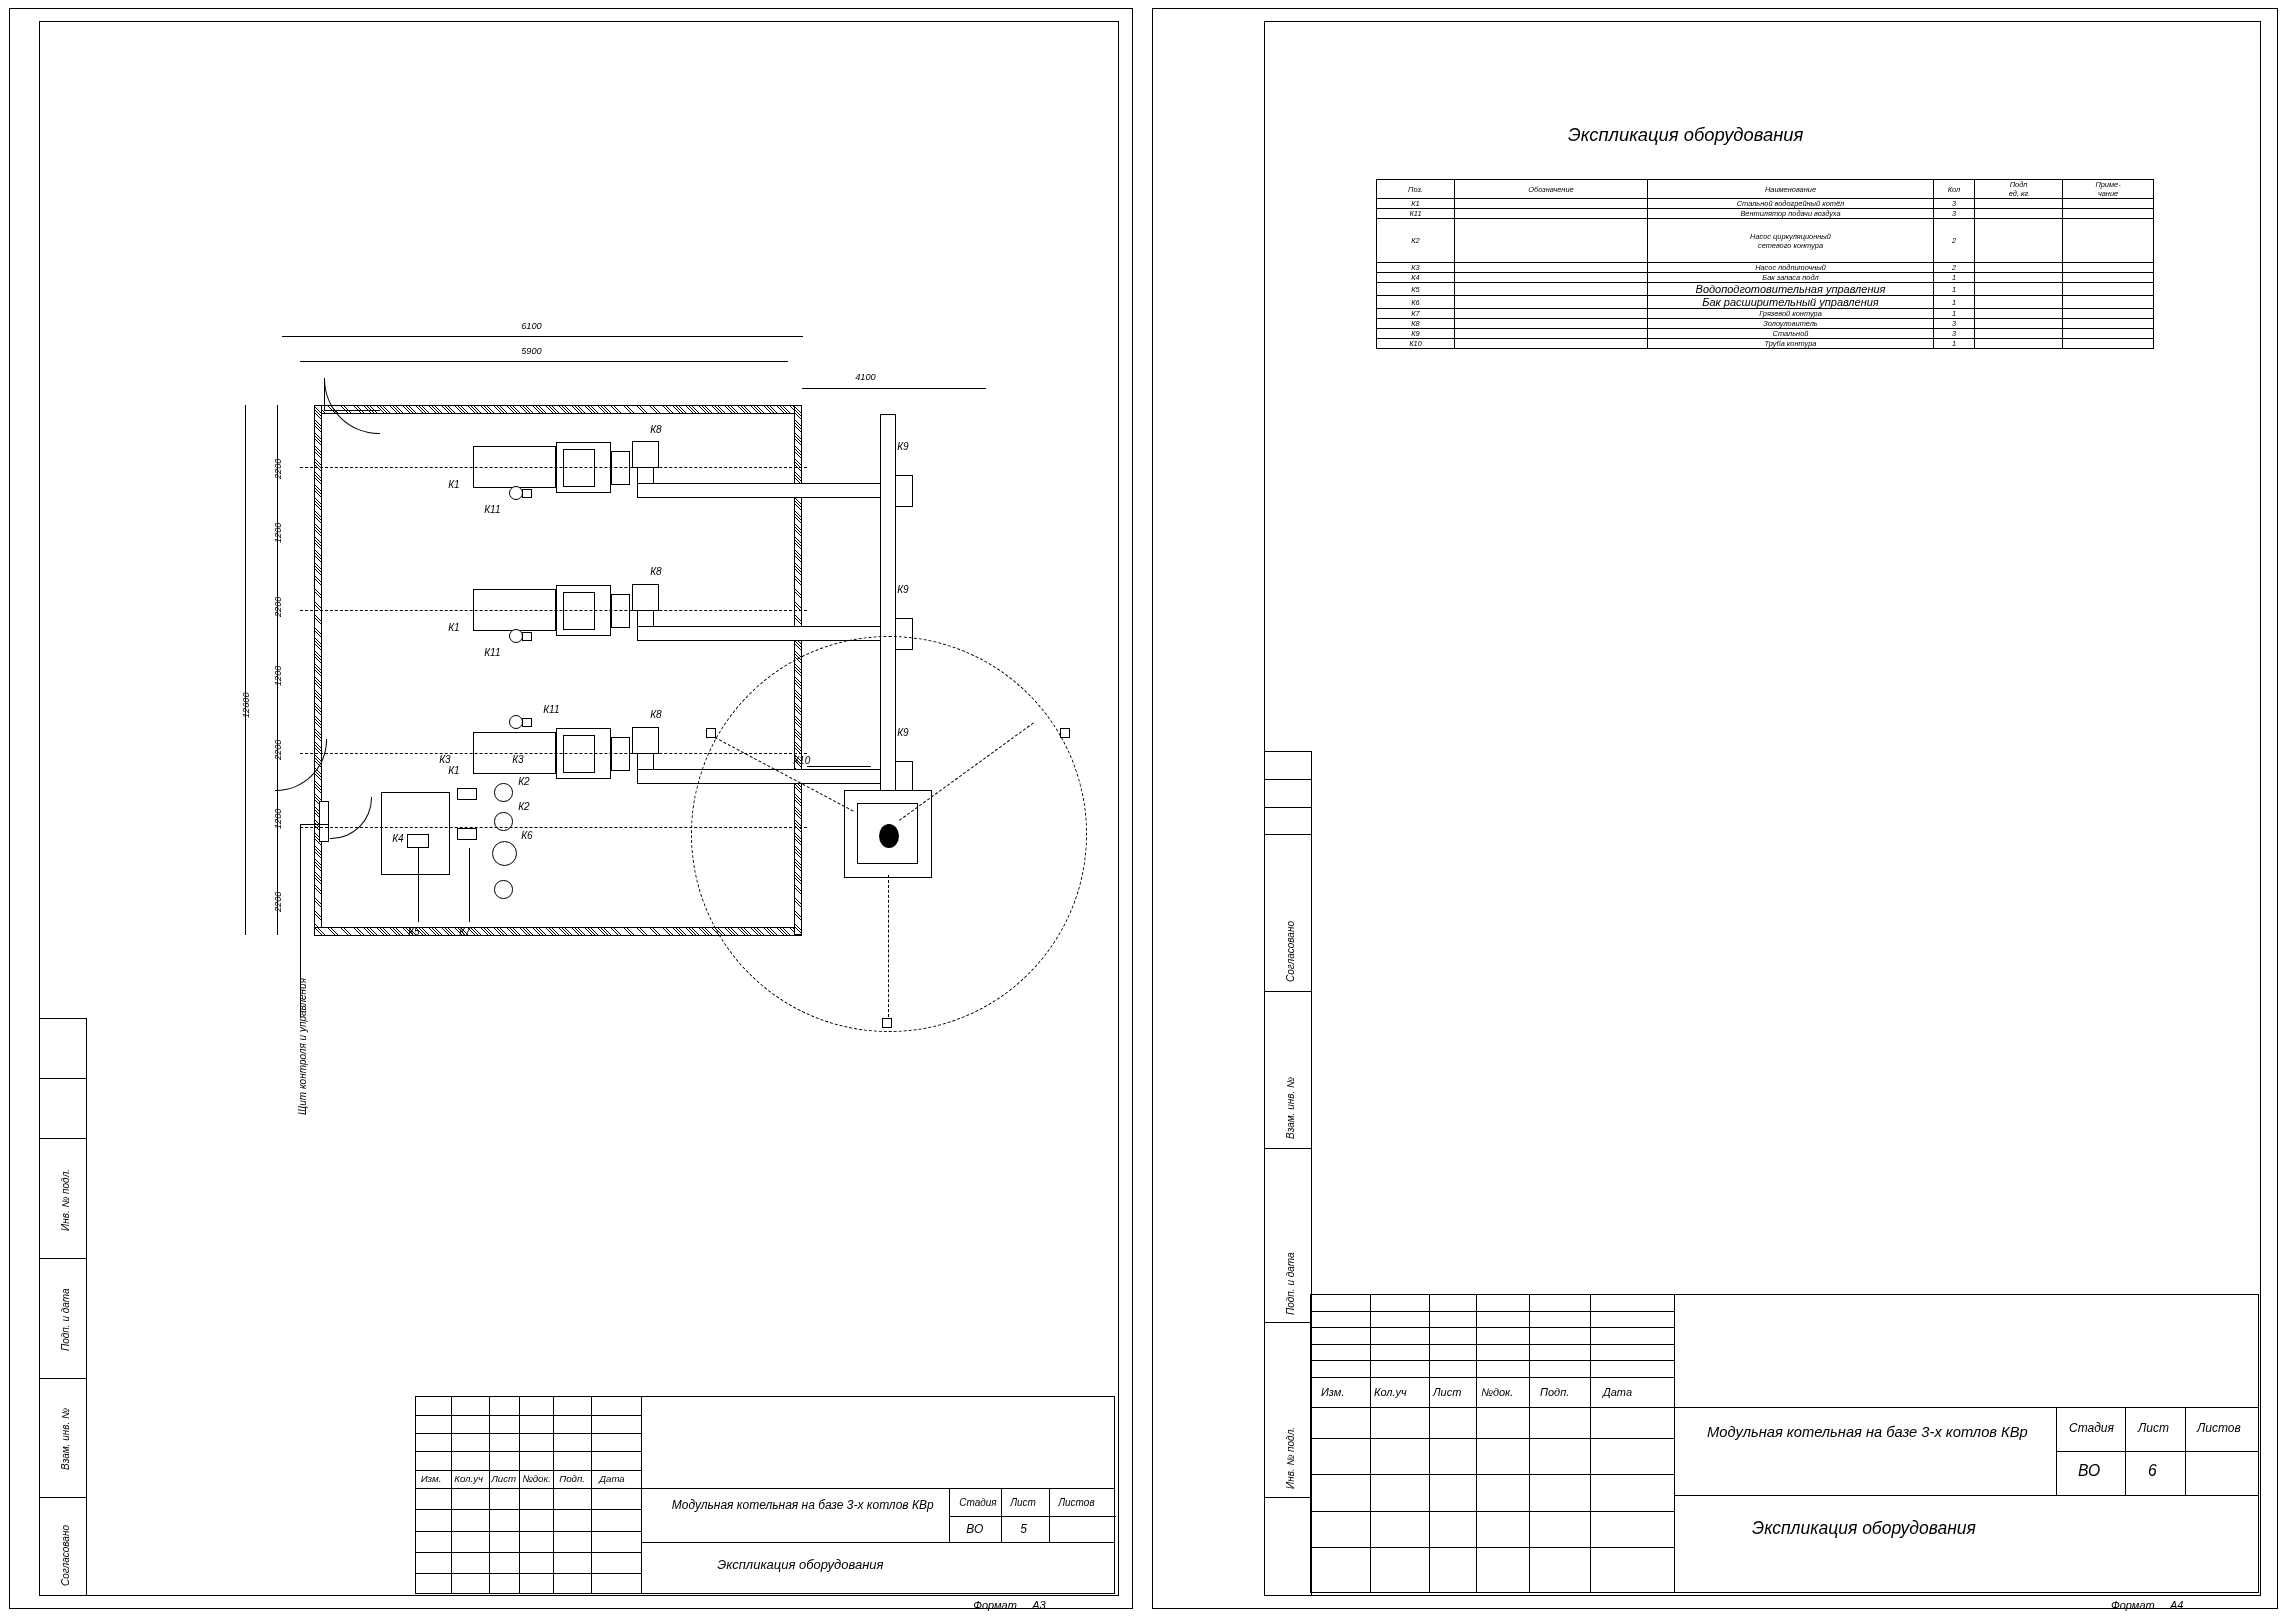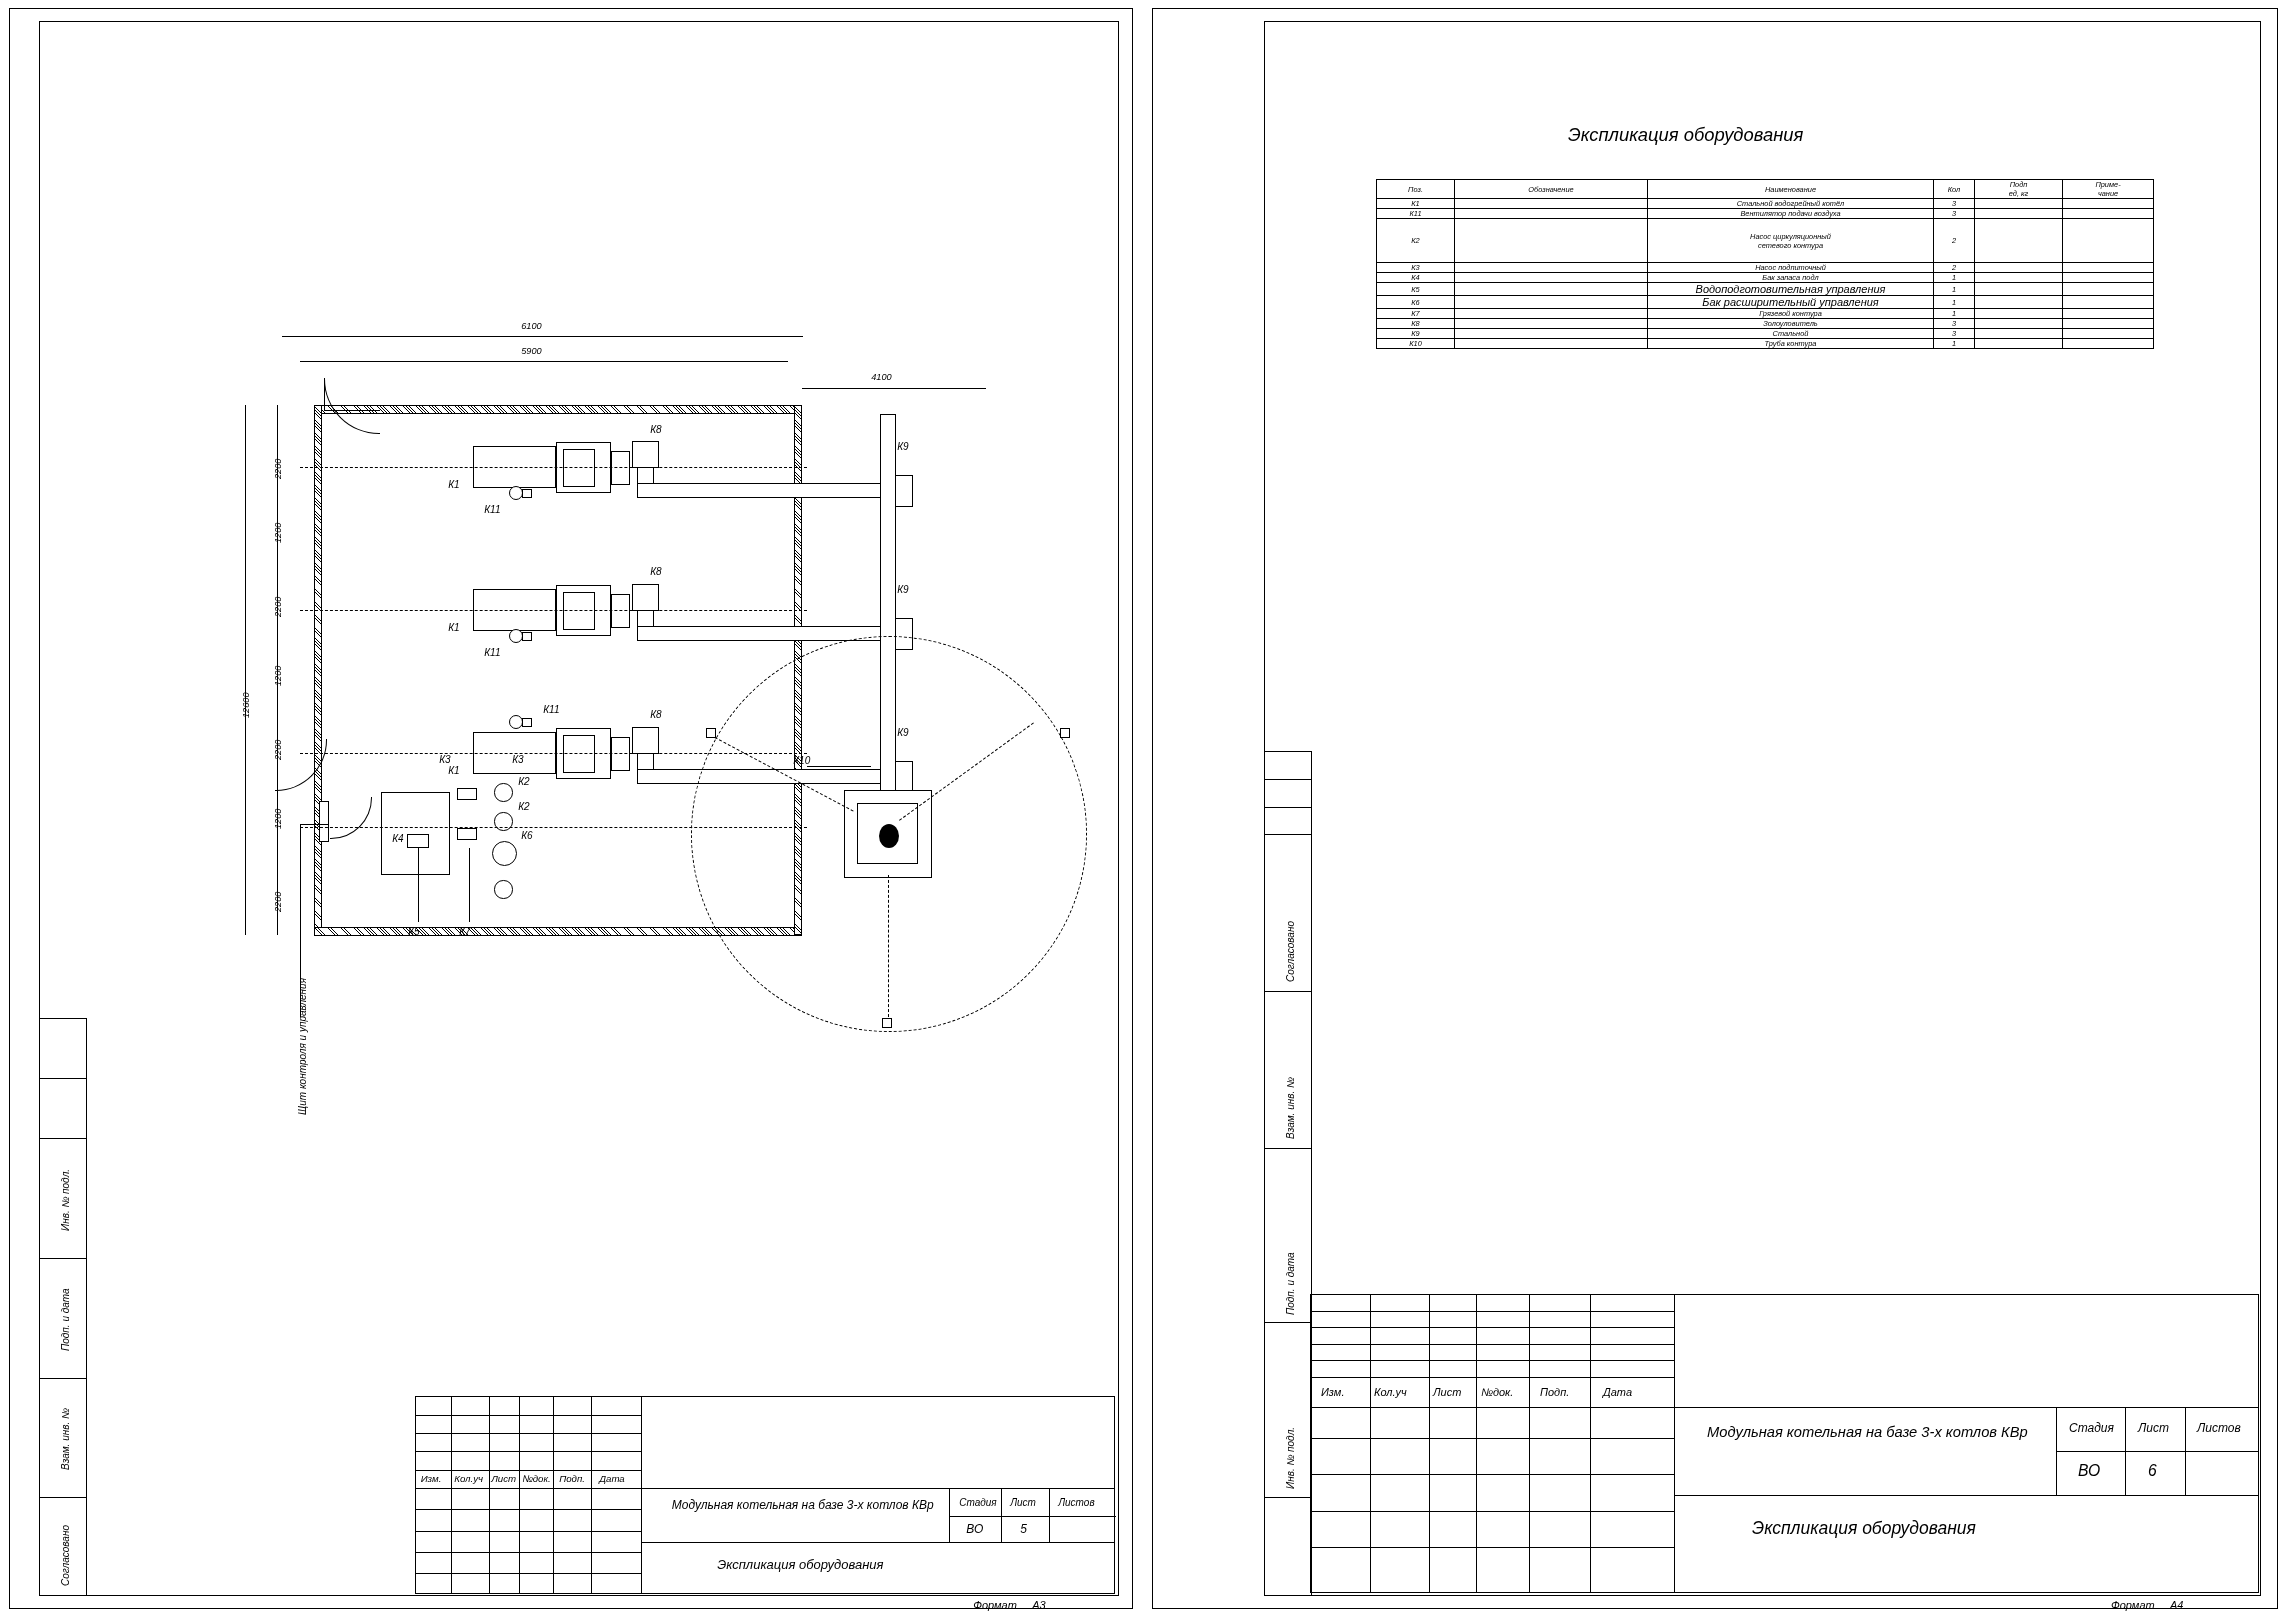--- a/index.html
+++ b/index.html
@@ -161,21 +161,21 @@
       <div class="dimtxtv" style="left:111px;top:419px;">1200</div>
       <div class="dimtxtv" style="left:111px;top:493px;">2200</div>
       <div class="dimtxtv" style="left:111px;top:562px;">1200</div>
       <div class="dimtxtv" style="left:111px;top:645px;">2200</div>
 
       <div class="dim" style="left:120px;top:69px;width:521px;"></div>
       <div class="dim" style="left:138px;top:94px;width:488px;"></div>
       <div class="dimtxt" style="left:359px;top:54px;">6100</div>
       <div class="dimtxt" style="left:359px;top:79px;">5900</div>
       <div class="dim" style="left:640px;top:121px;width:184px;"></div>
-      <div class="dimtxt" style="left:709px;top:105px;text-align:right;">4100</div>
+      <div class="dimtxt" style="left:693px;top:105px;text-align:right;">4100</div>
 
       <div class="tag" style="left:286px;top:212px;">К1</div>
       <div class="tag" style="left:286px;top:355px;">К1</div>
       <div class="tag" style="left:286px;top:498px;">К1</div>
       <div class="tag" style="left:322px;top:237px;">К11</div>
       <div class="tag" style="left:322px;top:380px;">К11</div>
       <div class="tag" style="left:381px;top:437px;">К11</div>
       <div class="tag" style="left:488px;top:157px;">К8</div>
       <div class="tag" style="left:488px;top:299px;">К8</div>
       <div class="tag" style="left:488px;top:442px;">К8</div>

